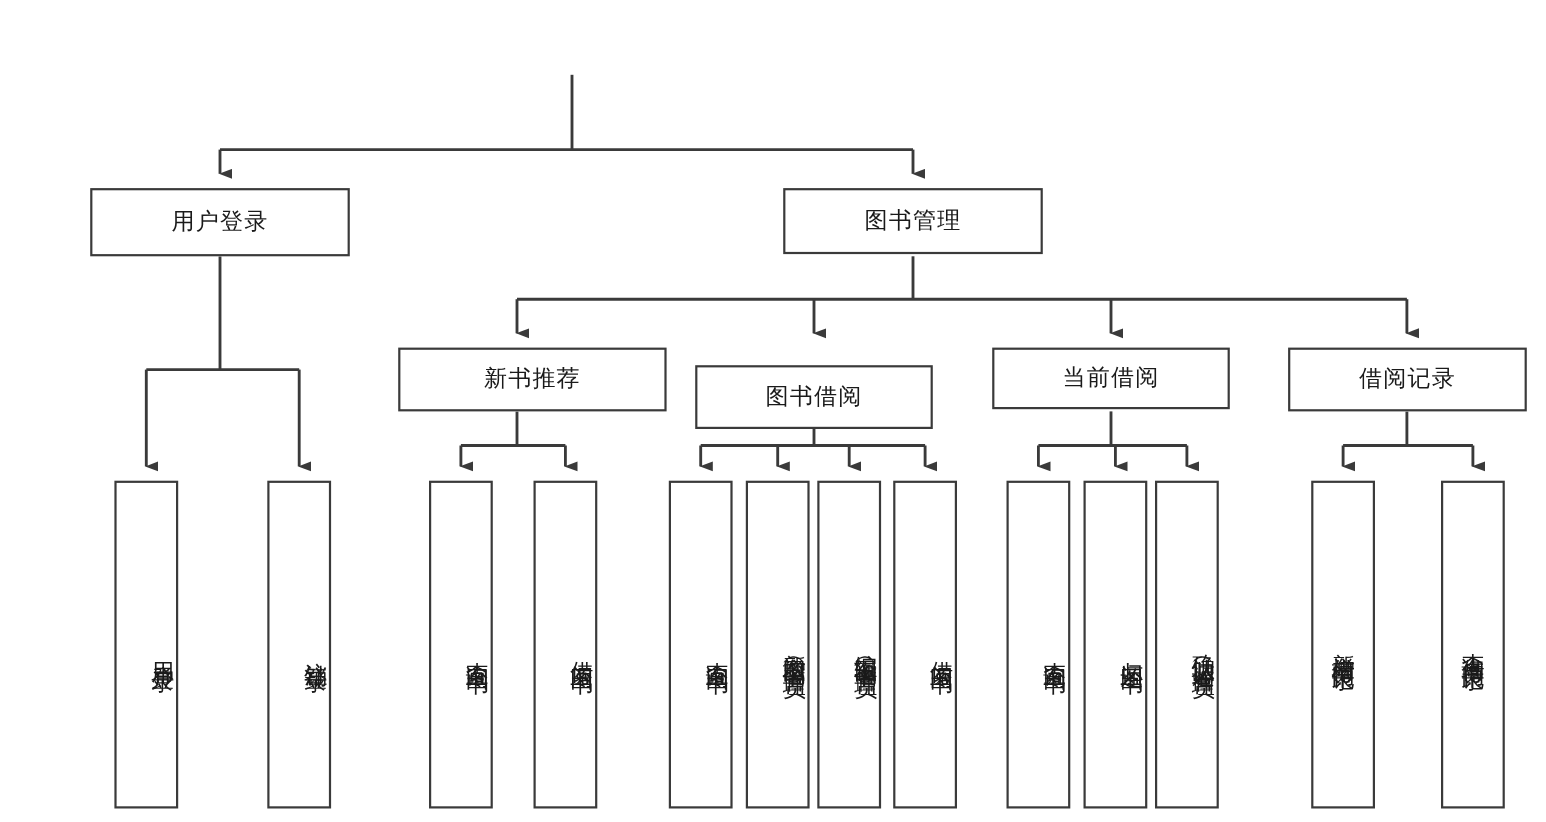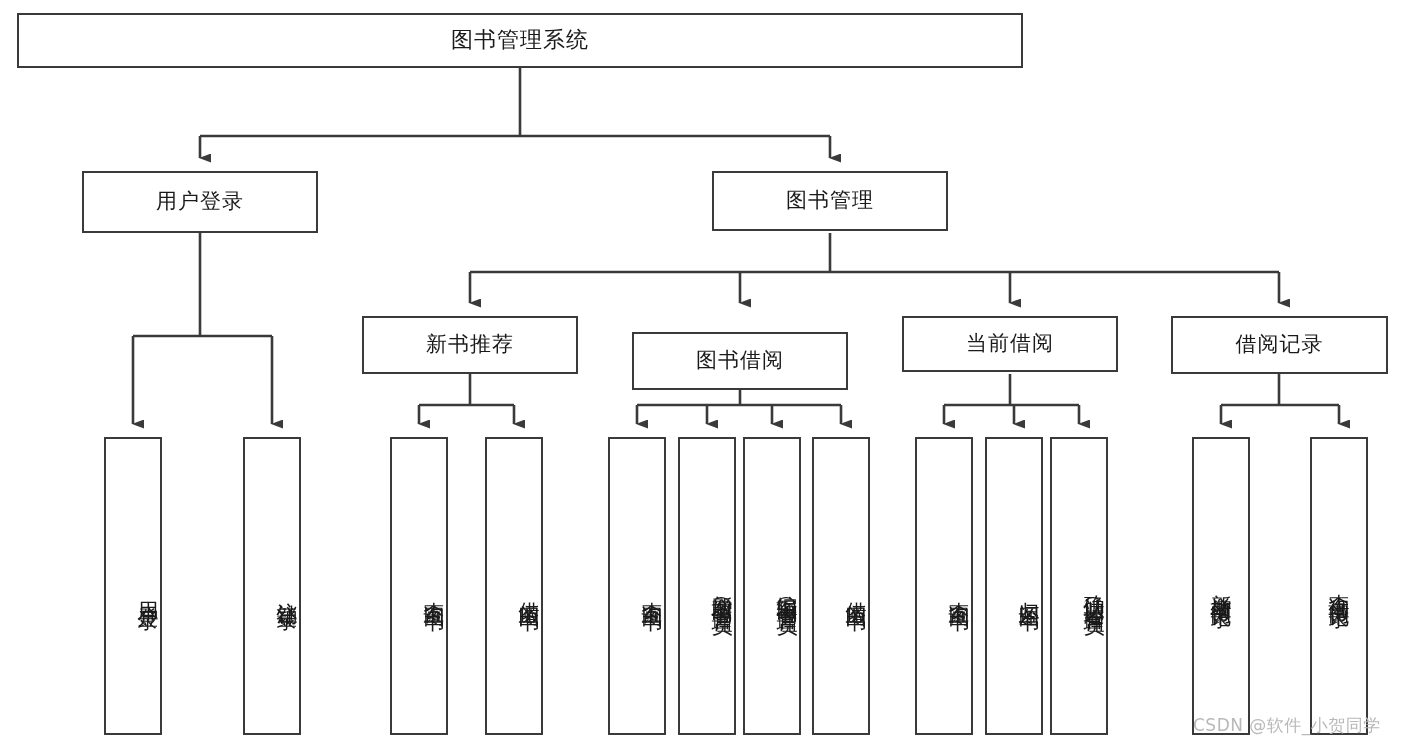--- a/index.html
+++ b/index.html
@@ -115,43 +115,41 @@
       <line x1="1014" y1="405" x2="1014" y2="424" marker-end="url(#arrowhead)"></line>
       <line x1="1079" y1="405" x2="1079" y2="424" marker-end="url(#arrowhead)"></line>
 
       <line x1="1279" y1="374" x2="1279" y2="405"></line>
       <line x1="1221" y1="405" x2="1339" y2="405"></line>
       <line x1="1221" y1="405" x2="1221" y2="424" marker-end="url(#arrowhead)"></line>
       <line x1="1339" y1="405" x2="1339" y2="424" marker-end="url(#arrowhead)"></line>
     </g>
   </svg>
 
-  <div class="node node-h" id="root-node" style="left: 17px; top: 13px; width: 1006px; height: 55px;">图书管理系统</div>
 
   <div id="level2-container">
       <div class="node node-h" style="left: 82px; top: 171px; width: 236px; height: 62px;">用户登录</div>
       <div class="node node-h" style="left: 712px; top: 171px; width: 236px; height: 60px;">图书管理</div>
     </div>
   <div id="level3-container">
-      <div class="node node-h" style="left: 362px; top: 316px; width: 216px; height: 58px;">新书推荐</div>
+      <div class="node node-h" style="left: 362px; top: 316px; width: 244px; height: 58px;">新书推荐</div>
       <div class="node node-h" style="left: 632px; top: 332px; width: 216px; height: 58px;">图书借阅</div>
       <div class="node node-h" style="left: 902px; top: 316px; width: 216px; height: 56px;">当前借阅</div>
       <div class="node node-h" style="left: 1171px; top: 316px; width: 217px; height: 58px;">借阅记录</div>
     </div>
   <div id="leaves-container">
       <div class="node node-v" style="left: 104px; top: 437px; width: 58px; height: 298px;">用户登录</div>
       <div class="node node-v" style="left: 243px; top: 437px; width: 58px; height: 298px;">注销登录</div>
       <div class="node node-v" style="left: 390px; top: 437px; width: 58px; height: 298px;">查询图书</div>
       <div class="node node-v" style="left: 485px; top: 437px; width: 58px; height: 298px;">借阅图书</div>
       <div class="node node-v" style="left: 608px; top: 437px; width: 58px; height: 298px;">查询图书</div>
       <div class="node node-v" style="left: 678px; top: 437px; width: 58px; height: 298px;">新增图书（管理员）</div>
       <div class="node node-v" style="left: 743px; top: 437px; width: 58px; height: 298px;">编辑图书（管理员）</div>
       <div class="node node-v" style="left: 812px; top: 437px; width: 58px; height: 298px;">借阅图书</div>
       <div class="node node-v" style="left: 915px; top: 437px; width: 58px; height: 298px;">查询图书</div>
       <div class="node node-v" style="left: 985px; top: 437px; width: 58px; height: 298px;">归还图书</div>
       <div class="node node-v" style="left: 1050px; top: 437px; width: 58px; height: 298px;">确认归还（管理员）</div>
       <div class="node node-v vcenter" style="left: 1192px; top: 437px; width: 58px; height: 298px;">新增借阅记录</div>
       <div class="node node-v vcenter" style="left: 1310px; top: 437px; width: 58px; height: 298px;">查询借阅记录</div>
     </div>
 
-  <div class="watermark" style="left:1193px; top:714px;">CSDN @软件_小贺同学</div>
 
 </div>
 
 </body></html>

